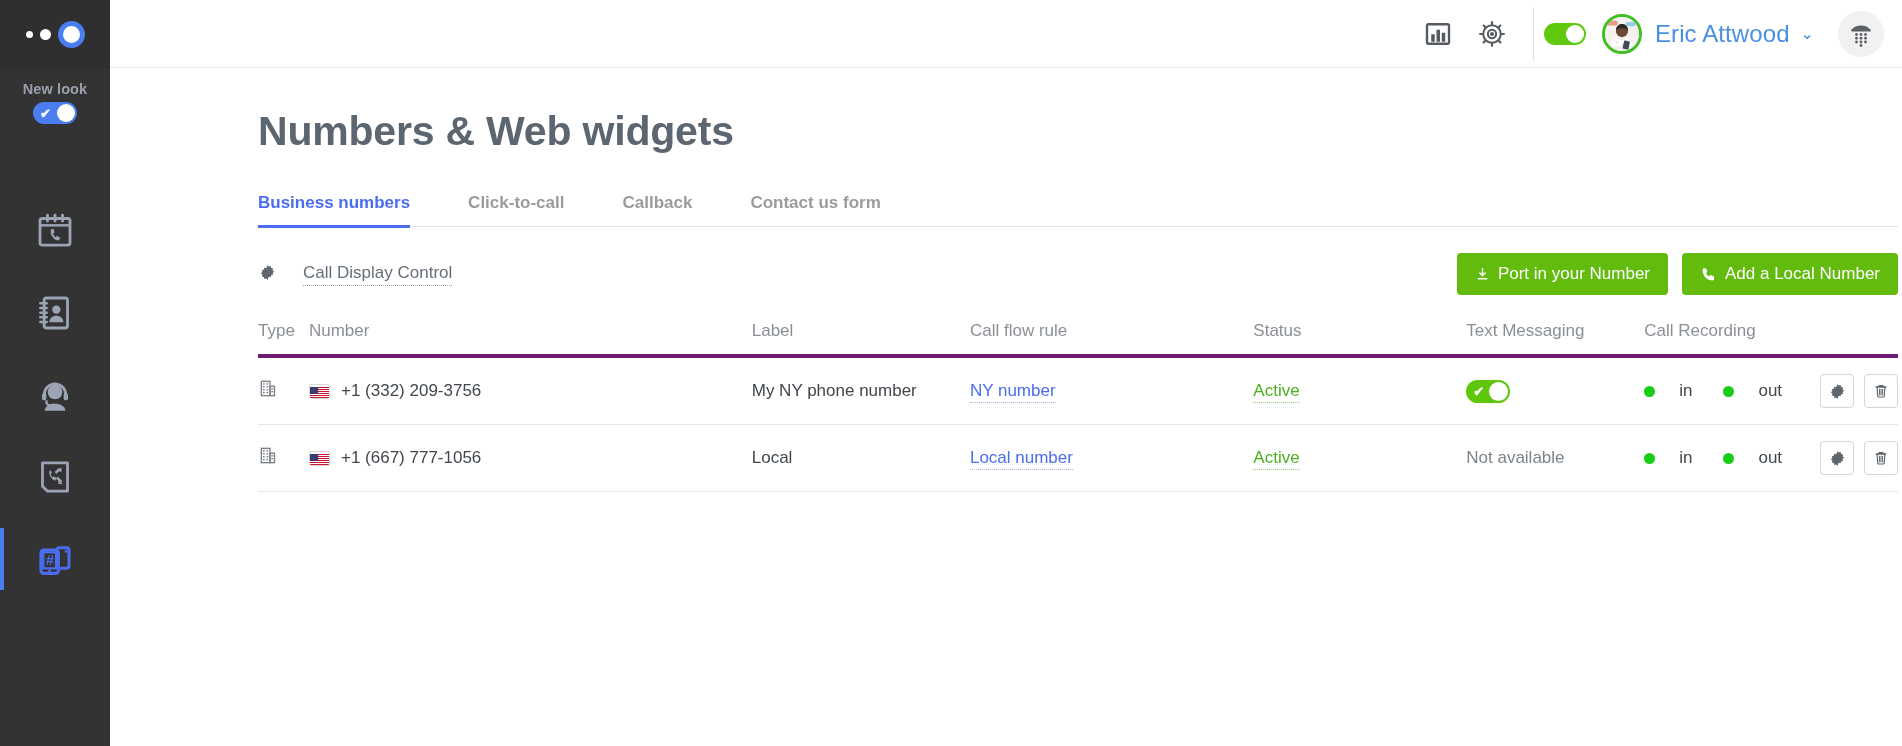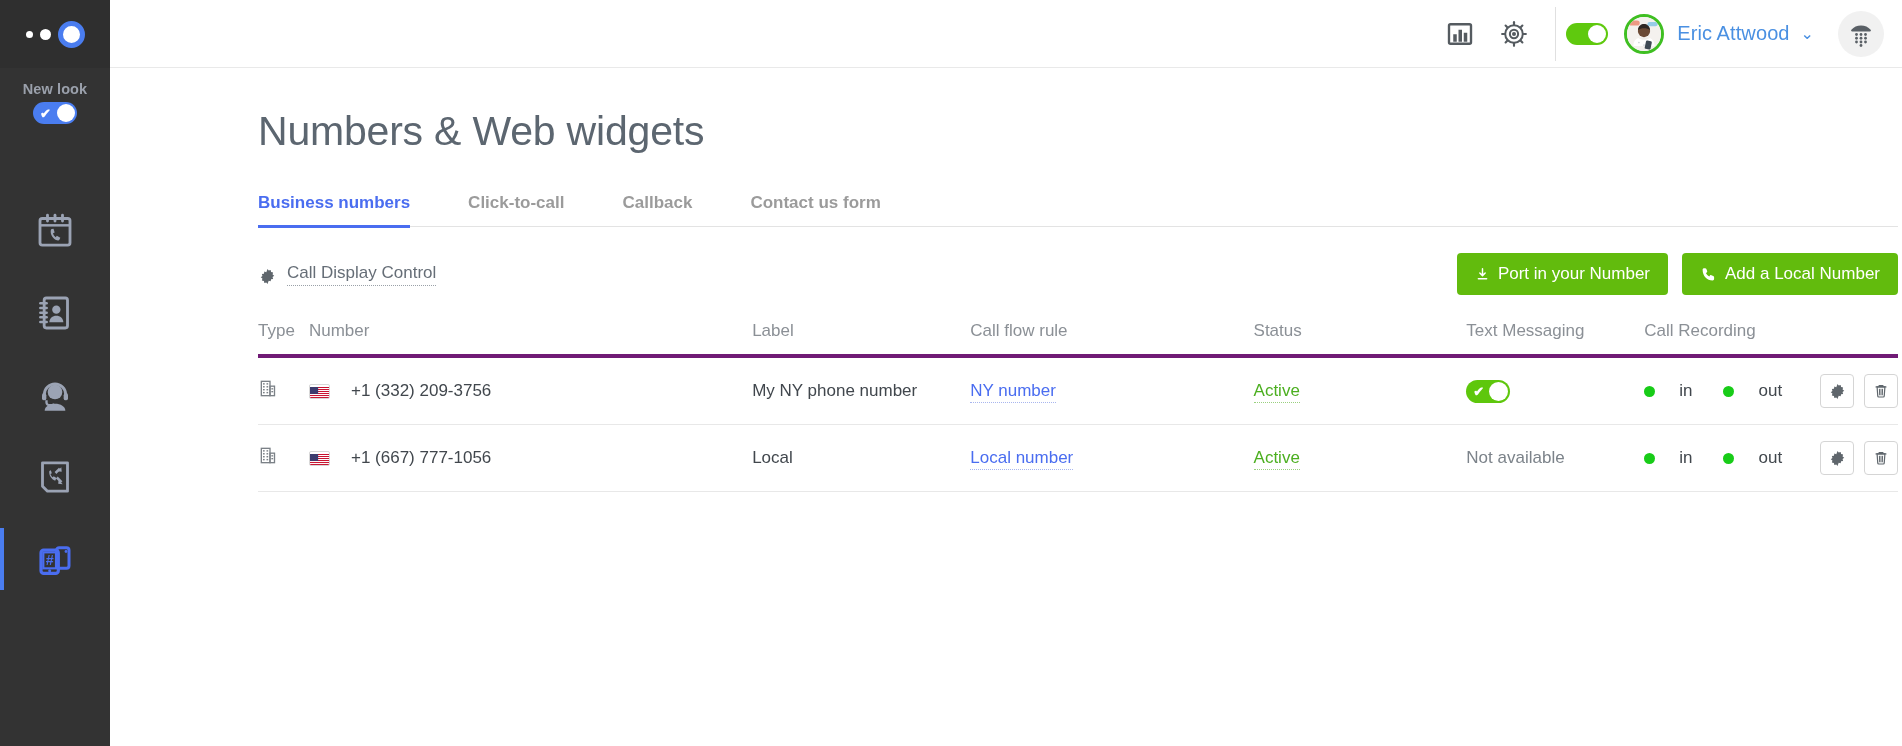--- a/index.html
+++ b/index.html
@@ -94,35 +94,35 @@
   .status-toggle .knob {
     position: absolute; right: 2px; top: 2px;
     width: 18px; height: 18px; border-radius: 50%; background: #ffffff;
   }
   .avatar {
     width: 40px; height: 40px; border-radius: 50%;
     border: 3px solid #3fbf22; overflow: hidden; position: relative;
     background: #f3f3f5; flex: 0 0 40px;
   }
   .user-name {
-    color: #4a90e2; font-size: 20px; margin-left: 13px; letter-spacing: .1px;
+    color: #4a90e2; font-size: 24px; margin-left: 13px; letter-spacing: .1px;
     white-space: nowrap;
   }
   .chev {
     margin-left: 11px; color: #4a90e2; font-size: 16px; line-height: 1;
   }
   .dialpad-btn {
     width: 46px; height: 46px; border-radius: 50%; background: #f1f1f1;
     display: flex; align-items: center; justify-content: center;
     margin-left: 24px;
   }
 
   .content { padding: 0 0 0 148px; }
   .page-title {
-    font-size: 41px; color: #5c6670; font-weight: normal;
+    font-size: 41px; color: #5c6670; font-weight: bold;
     margin-top: 40px; letter-spacing: -0.2px;
   }
 
   .tabs {
     display: flex; align-items: flex-end; gap: 0;
     margin-top: 38px; width: 1640px;
     border-bottom: 1px solid #e3e3e3;
   }
   .tab {
     font-size: 17px; font-weight: bold; color: #9b9b9b;
@@ -132,21 +132,21 @@
   .tab.active { color: #4a6df0; }
   .tab.active::after {
     content: ""; position: absolute; left: 0; right: 0; bottom: -2px;
     height: 3px; background: #4a6df0;
   }
 
   .action-row {
     display: flex; align-items: center; justify-content: space-between;
     width: 1640px; margin-top: 26px;
   }
-  .cdc-link { display: flex; align-items: flex-end; gap: 10px; }
+  .cdc-link { display: flex; align-items: flex-start; gap: 26px; }
   .cdc-text {
     font-size: 17px; color: #666e77;
     border-bottom: 1.5px dotted #9aa1a8; padding-bottom: 2px;
   }
   .btn-group { display: flex; gap: 14px; }
   .btn-green {
     background: #62bb0d; color: #ffffff;
     font-size: 17px; border-radius: 4px;
     height: 42px; padding: 0 18px;
     display: flex; align-items: center; gap: 8px;
@@ -164,21 +164,21 @@
     font-size: 17px; color: #41474d; vertical-align: middle;
   }
   .col-type    { width: 52px; }
   .col-number  { width: 470px; }
   .col-label   { width: 230px; }
   .col-flow    { width: 300px; }
   .col-status  { width: 225px; }
   .col-text    { width: 185px; }
   .col-rec     { width: 178px; }
 
-  .cell-num { display: flex; align-items: center; gap: 21px; }
+  .cell-num { display: flex; align-items: center; gap: 11px; }
   .flag {
     width: 21px; height: 15px; flex: 0 0 21px;
     border-radius: 2px; overflow: hidden; position: relative;
     background: #ffffff; border: 1px solid #d8d8d8;
   }
   .link-dotted {
     color: #4a6df0; font-size: 17px;
     border-bottom: 1.5px dotted #a8b6ee; padding-bottom: 2px;
   }
   .status-active {

